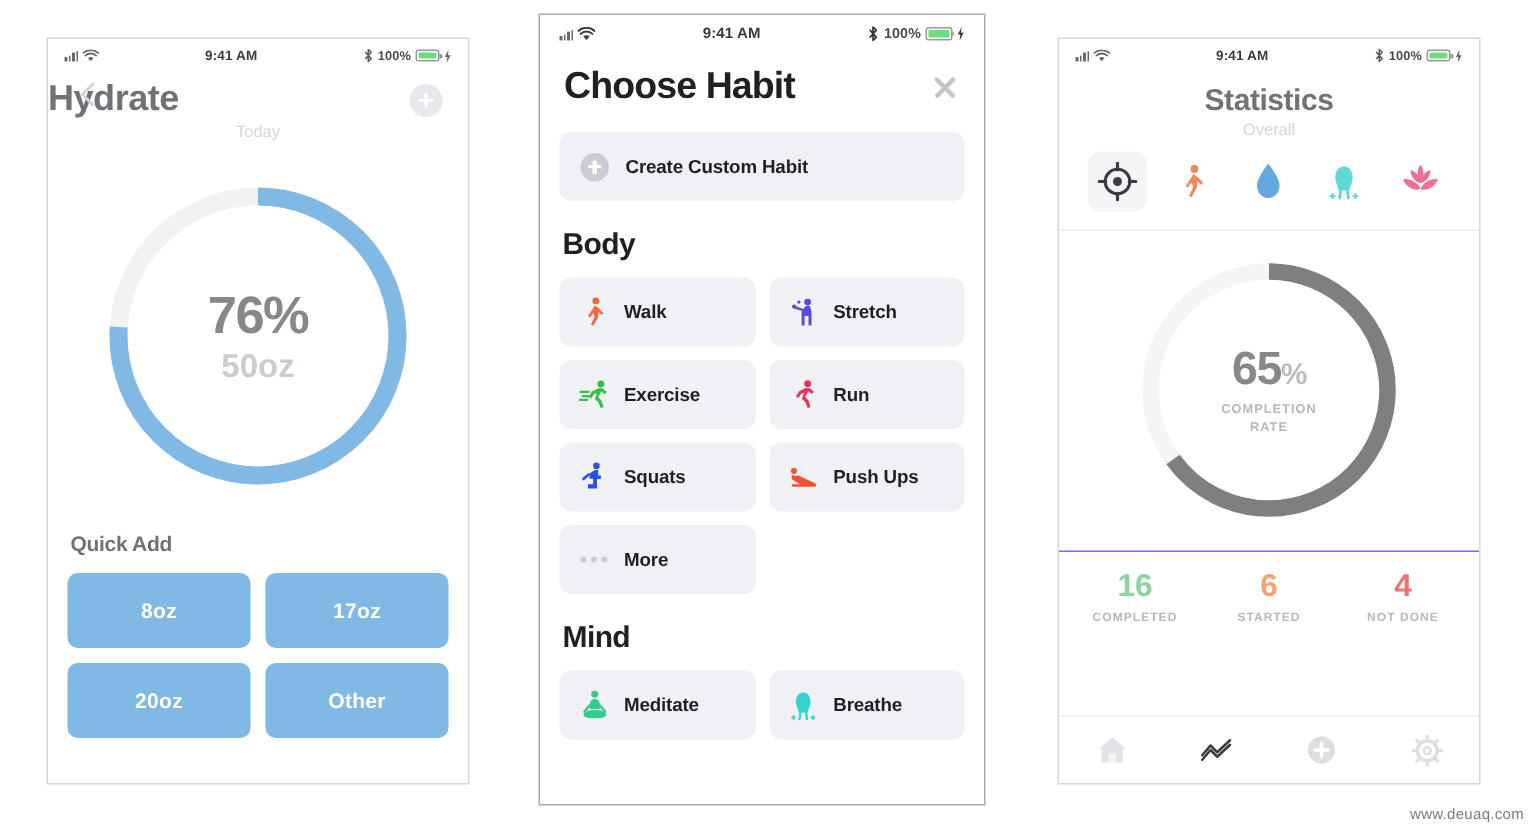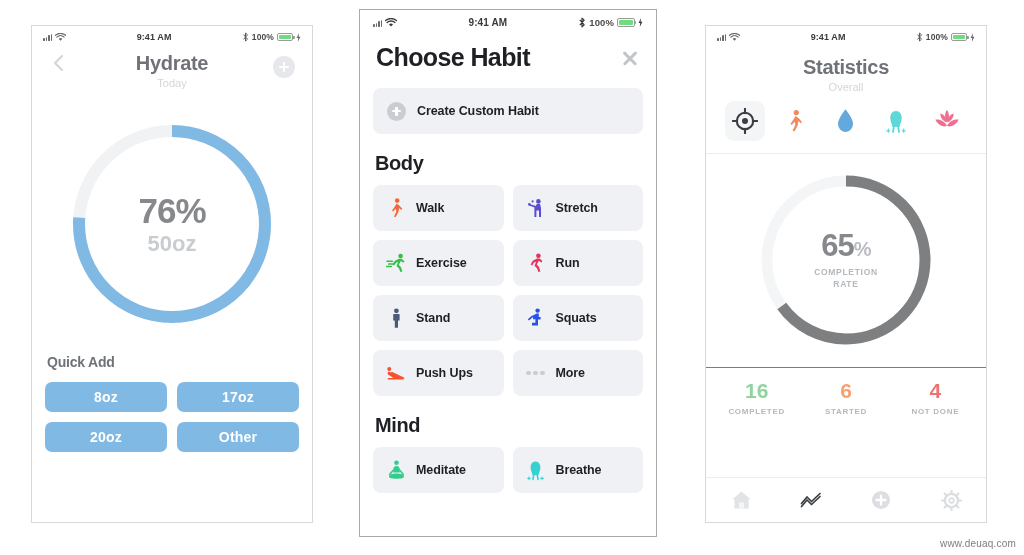--- a/index.html
+++ b/index.html
@@ -50,21 +50,21 @@
   .phone-lg .pct{font-size:9.5px;}
   .phone-lg .bars{height:9px;}
   .phone-lg .batt{width:18px;height:9px;}
 
   
   .hyd-head{position:relative;height:58px;}
   .hyd-back{
     position:absolute;left:18px;top:10px;width:18px;height:18px;
   }
   .hyd-title{
-    text-align:center;font-size:20px;font-weight:bold;color:#6f7277;
+    font-size:24px;font-weight:bold;color:#6f7277;
     letter-spacing:-.3px;padding-top:8px;
   }
   .hyd-sub{text-align:center;font-size:11px;color:#d3d6da;margin-top:2px;font-weight:500;}
   .hyd-add{
     position:absolute;right:17px;top:12px;width:22px;height:22px;border-radius:50%;
     background:#e6e8eb;display:flex;align-items:center;justify-content:center;
   }
   .hyd-add::before,.hyd-add::after{content:"";position:absolute;background:#fff;border-radius:1px;}
   .hyd-add::before{width:10px;height:2.6px;}
   .hyd-add::after{width:2.6px;height:10px;}
@@ -79,21 +79,21 @@
   .ring-sub{font-size:22px;font-weight:bold;color:#c9ccd0;margin-top:5px;line-height:1;}
 
   .qa-label{
     font-size:14px;font-weight:bold;color:#6f7277;margin:26px 0 0 15px;letter-spacing:-.2px;
   }
   .qa-grid{
     display:grid;grid-template-columns:1fr 1fr;gap:10px;
     padding:12px 13px 0 13px;
   }
   .qa-btn{
-    height:30px;border-radius:7px;background:#7fb9e4;
+    height:50px;border-radius:7px;background:#7fb9e4;
     display:flex;align-items:center;justify-content:center;
     color:#ffffff;font-size:14px;font-weight:bold;letter-spacing:.2px;
   }
 
   
   .ch-head{display:flex;align-items:center;justify-content:space-between;padding:12px 16px 0 16px;}
   .ch-title{font-size:25px;font-weight:bold;color:#1e2024;letter-spacing:-.6px;}
   .ch-close{width:20px;height:20px;position:relative;flex:0 0 auto;}
   .ch-close::before,.ch-close::after{
     content:"";position:absolute;left:1px;top:9px;width:18px;height:2.6px;
@@ -305,29 +305,20 @@
       <div class="ch-item">
         <span class="ic">
           <svg width="17" height="20" viewBox="0 0 17 20">
             <circle cx="11.4" cy="2.8" r="2.3" fill="#e8325c"></circle>
             <path d="M10 5.6 L5.8 7.8 L3.6 11.4 L5.2 12.4 L7 9.6 L9 8.8 L7.6 12.8 L10 15.2 L11.4 19 L13.4 18.4 L12 14 L9.8 11.6 L11.8 7.8 L14.4 9.6 L15.4 8 L12.6 5.6 Z" fill="#e8325c"></path>
           </svg>
         </span>
         <span class="ch-item-label">Run</span>
       </div>
 
-      <div class="ch-item">
-        <span class="ic">
-          <svg width="13" height="21" viewBox="0 0 13 21">
-            <circle cx="6.4" cy="2.8" r="2.4" fill="#4c5a78"></circle>
-            <path d="M3.2 6.6 C3.2 6 3.8 6 6.4 6 C9 6 9.6 6 9.6 6.6 L9.6 12.6 L8 12.6 L8 19.8 L4.8 19.8 L4.8 12.6 L3.2 12.6 Z" fill="#4c5a78"></path>
-          </svg>
-        </span>
-        <span class="ch-item-label">Stand</span>
-      </div>
 
       <div class="ch-item">
         <span class="ic">
           <svg width="16" height="21" viewBox="0 0 16 21">
             <circle cx="9.6" cy="2.6" r="2.2" fill="#2b52e8"></circle>
             <path d="M8.6 5.4 L5 7.6 L5 11.2 L7.4 11.2 L7.4 14.8 L4 14.8 L4 17.6 L10 17.6 L10 11.4 L12.6 11.4 L12.6 9 L10.8 9 L10.8 5.4 Z" fill="#2b52e8"></path>
             <path d="M4.4 8.4 L1 11.4" stroke="#2b52e8" stroke-width="1.8" stroke-linecap="round"></path>
           </svg>
         </span>
         <span class="ch-item-label">Squats</span>

